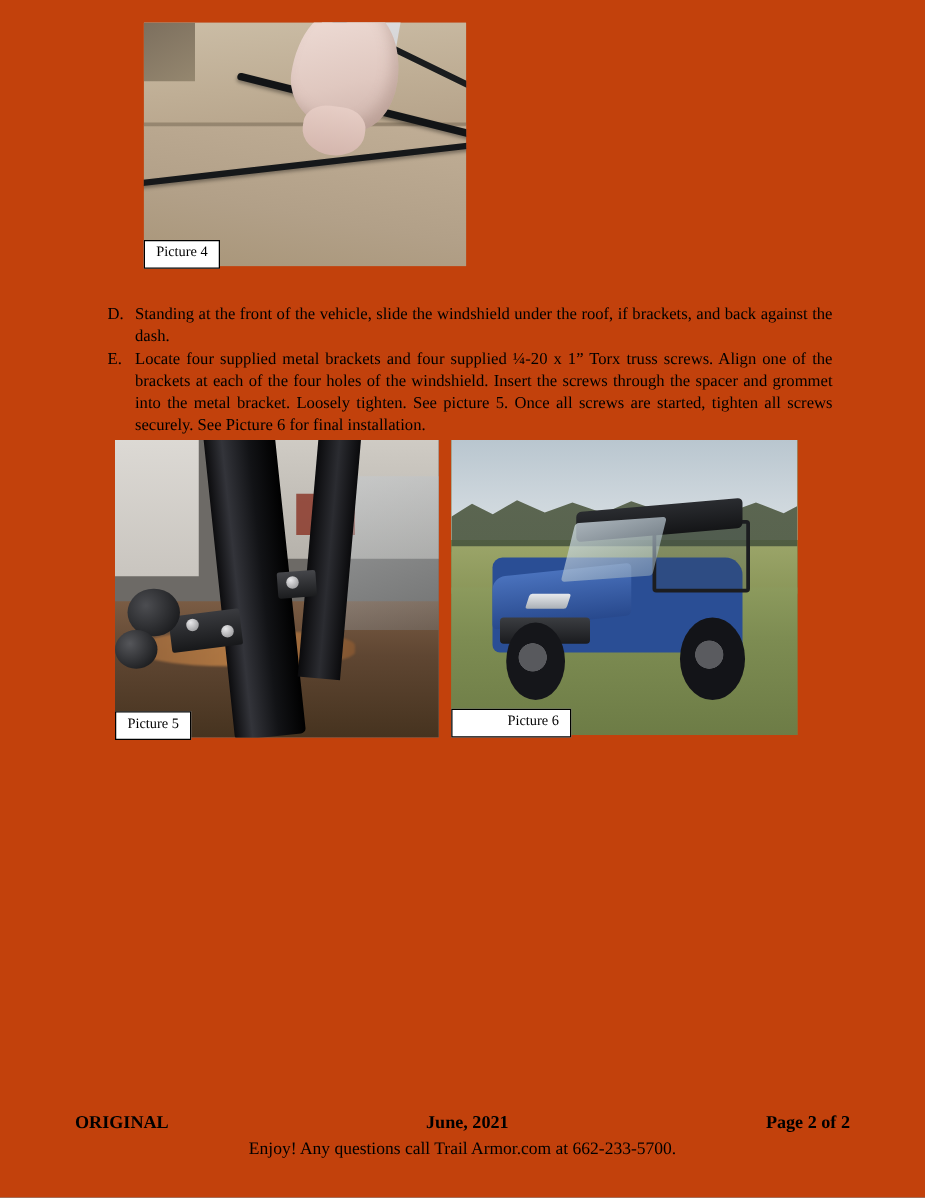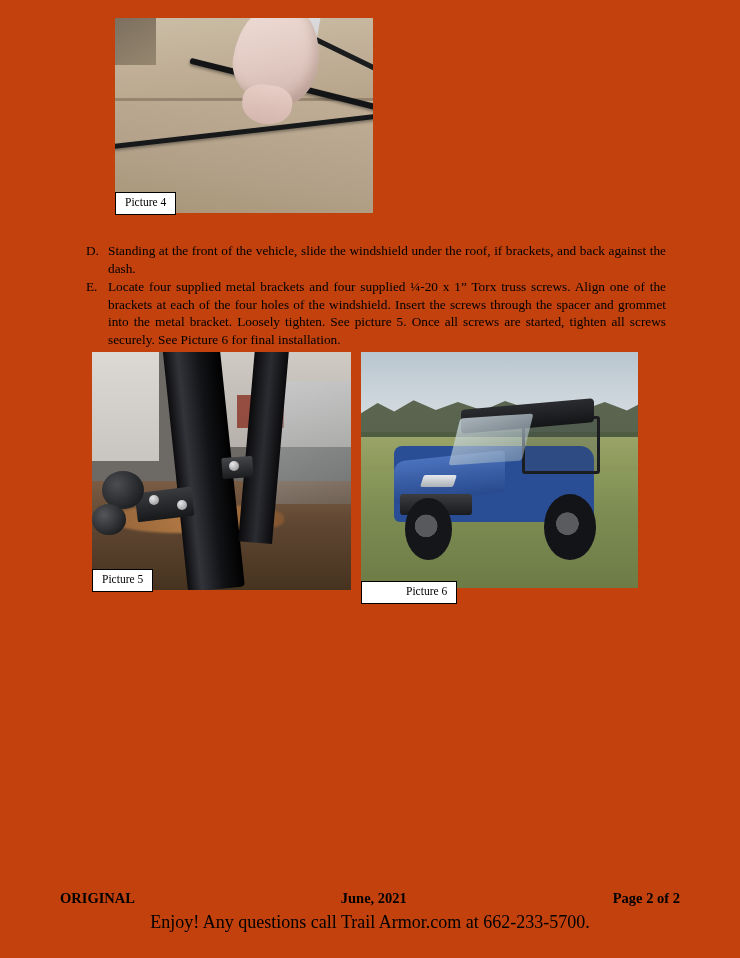--- a/index.html
+++ b/index.html
@@ -115,21 +115,21 @@
     border: 1px solid #000000;
     font-family: "Liberation Serif", serif;
     font-size: 11.5px;
     line-height: 1;
     padding: 4px 9px 5px 9px;
     color: #000;
     white-space: nowrap;
   }
   .cap4 { left: 115px; top: 192px; }
   .cap5 { left: 92px;  top: 569px; text-align: center; }
-  .cap6 { left: 361px; top: 581px; padding-left: 44px; }
+  .cap6 { left: 361px; top: 567px; padding-left: 44px; }
 
   
   .steps {
     position: absolute;
     left: 86px;
     top: 242px;
     width: 580px;
     font-size: 13.3px;
     line-height: 1.32;
     color: #000;
@@ -346,21 +346,21 @@
     display: flex;
     justify-content: space-between;
     font-weight: bold;
     font-size: 14.5px;
     color: #000;
   }
   .footer-line2, .footer-line3 {
     position: absolute;
     width: 740px;
     text-align: center;
-    font-size: 18px;
+    font-size: 14px;
     color: #000;
   }
   .footer-line2 { top: 912px; }
   .footer-line3 { top: 931px; }
 </style>
 </head>
 <body>
 
 <div class="page">
 

